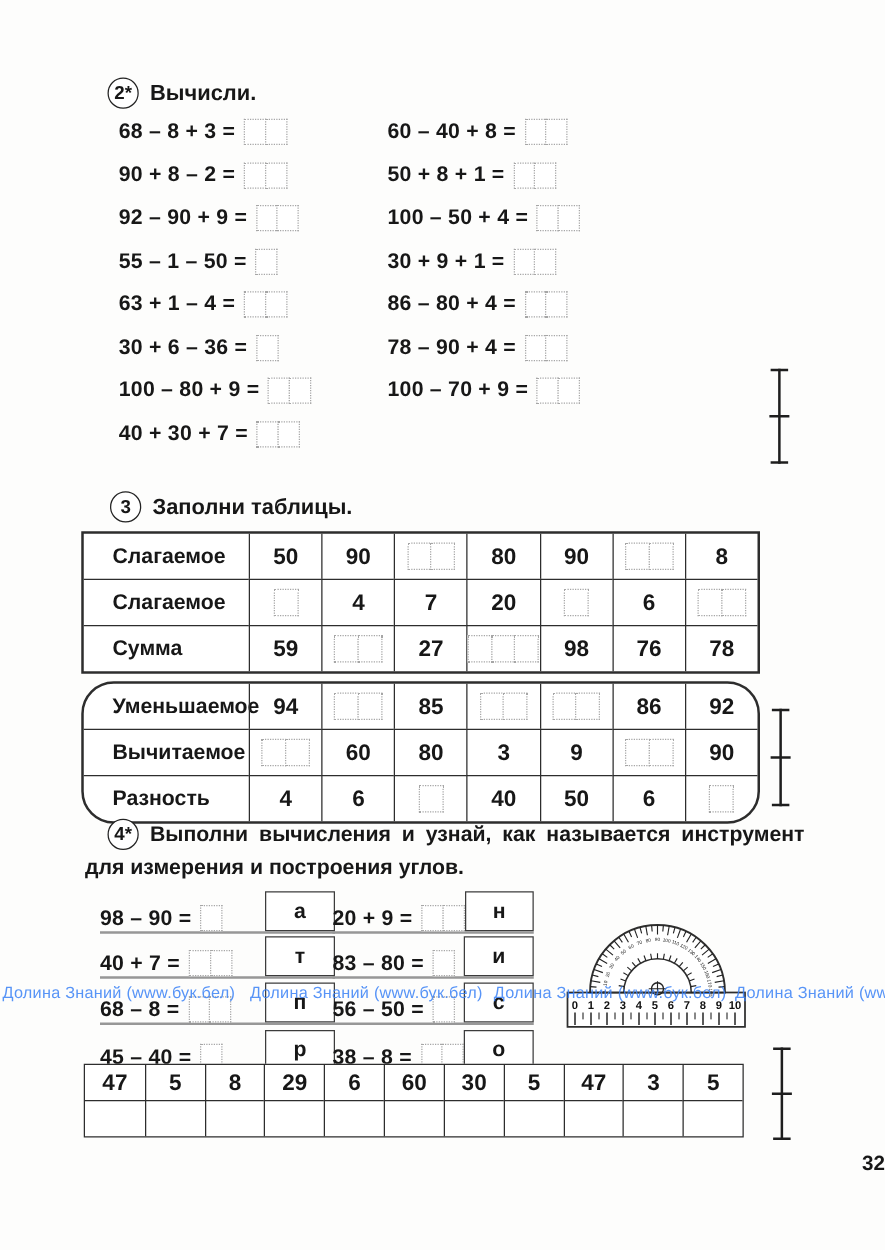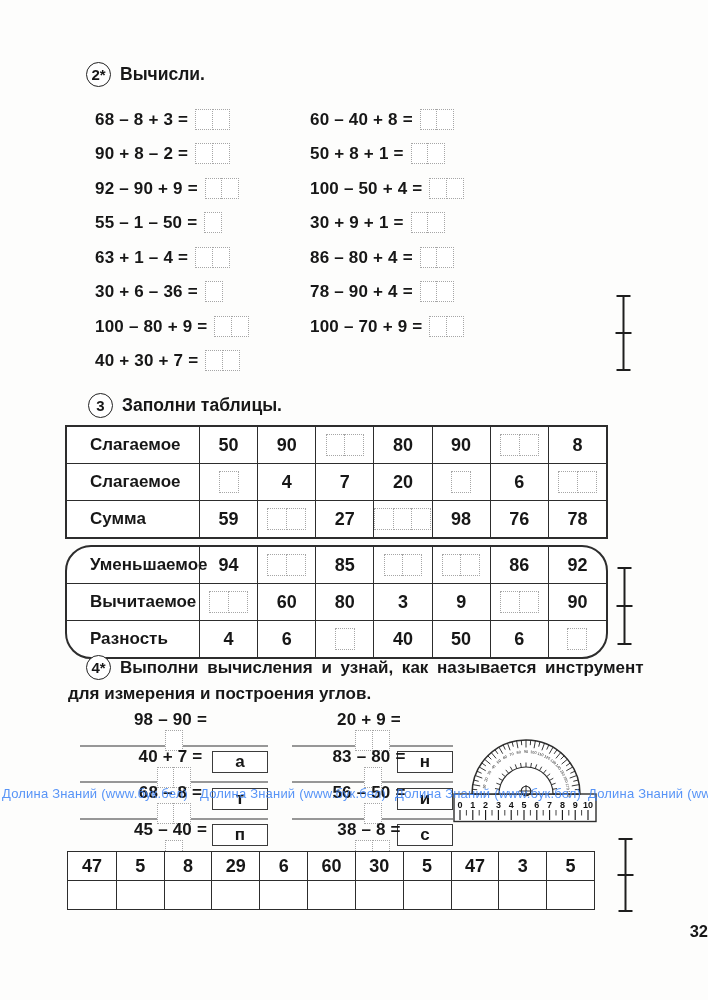--- a/index.html
+++ b/index.html
@@ -11,21 +11,21 @@
   
   .task-header{position:absolute;display:flex;align-items:center;gap:9px;}
   .badge{
     min-width:25px;height:25px;border:1.7px solid #222;border-radius:50%;
     display:flex;align-items:center;justify-content:center;
     font-size:15px;font-weight:700;padding:0 2px;box-sizing:border-box;background:#fff;
   }
   .task-title{font-size:17.5px;font-weight:600;}
   
   .eq-col{position:absolute;}
-  .eq-row{display:flex;align-items:flex-end;height:34.5px;}
+  .eq-row{display:flex;align-items:flex-start;height:34.5px;}
   .eq-text{font-size:17px;font-weight:600;letter-spacing:.2px;margin-right:7px;white-space:nowrap;}
   .boxes{display:flex;}
   .bx{width:16px;height:19px;border:1.5px dotted #a6a6a6;background:#fff;box-sizing:content-box;}
   .bx + .bx{margin-left:-1.5px;}
   
   .grid-table{
     position:absolute;display:grid;grid-template-columns:132px repeat(7,1fr);
     width:543px;border:2px solid #2d2d2d;background:#fff;box-sizing:border-box;
   }
   .gcell{
@@ -35,21 +35,21 @@
   }
   .gcell.first-col{border-left:none;justify-content:flex-start;padding-left:23px;font-size:17px;}
   .gcell.first-row{border-top:none;}
   .gcell .bx{width:18px;height:20px;}
   
   .t4-header{position:absolute;left:65px;top:655px;width:550px;}
   .t4-line1{display:flex;align-items:center;gap:9px;padding-left:21px;}
   .t4-line1 .t4-t1{font-size:17px;font-weight:600;word-spacing:4px;white-space:nowrap;}
   .t4-line2{font-size:17px;font-weight:600;padding-left:3px;margin-top:4px;}
   .t4-group{position:absolute;}
-  .t4-row{display:flex;align-items:center;height:36.5px;box-sizing:border-box;flex-direction:column;}
+  .t4-row{display:flex;align-items:flex-end;height:36.5px;box-sizing:border-box;}
   .t4-row.sep{border-bottom:2px solid #979797;}
   .letter-box{
     margin-left:auto;width:54px;height:30px;border:1.6px solid #3c3c3c;background:#fff;
     display:flex;align-items:center;justify-content:center;font-size:17px;font-weight:600;
   }
   
   .strip{
     position:absolute;left:67px;top:851px;width:528px;
     display:grid;grid-template-columns:repeat(11,1fr);
     border:1.8px solid #2d2d2d;background:#fff;box-sizing:border-box;
@@ -348,21 +348,21 @@
         <span class="letter-box">п</span>
       </div>
       <div class="t4-row">
         <span class="eq-text">45 – 40 =</span>
         <span class="boxes">
           <span class="bx"></span>
         </span>
         <span class="letter-box">р</span>
       </div>
     </div>
-  <div class="t4-group" style="left:292px;top:710px;width:161px;" id="t4-right">
+  <div class="t4-group" style="left:266px;top:710px;width:161px;" id="t4-right">
       <div class="t4-row sep">
         <span class="eq-text">20 + 9 =</span>
         <span class="boxes">
           <span class="bx"></span>
           <span class="bx"></span>
         </span>
         <span class="letter-box">н</span>
       </div>
       <div class="t4-row sep">
         <span class="eq-text">83 – 80 =</span>

